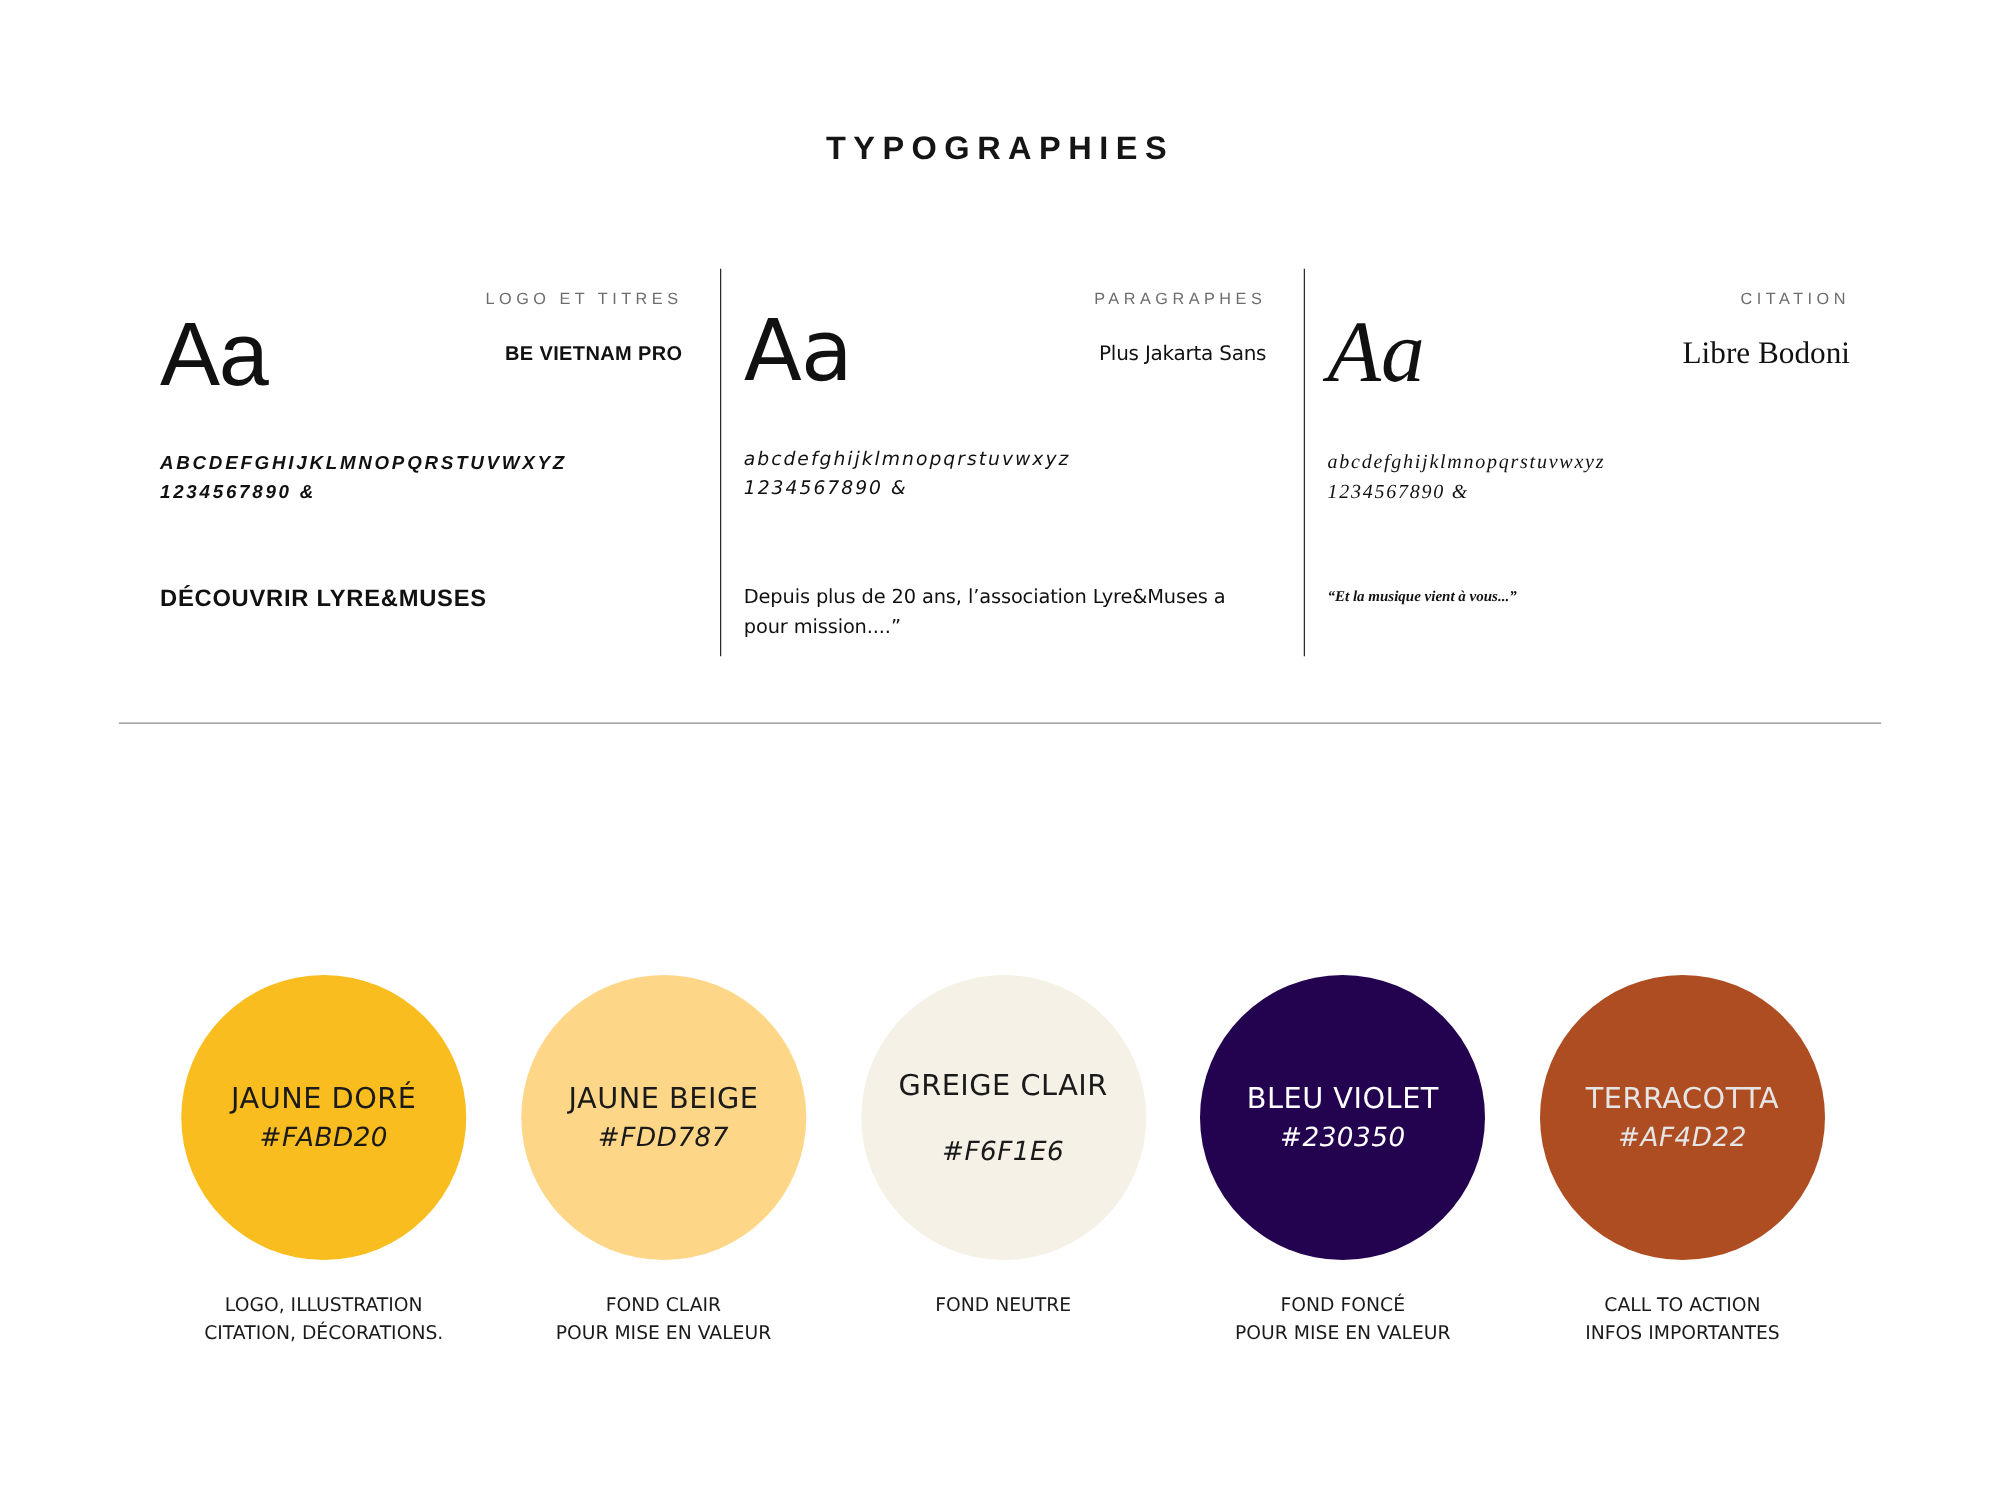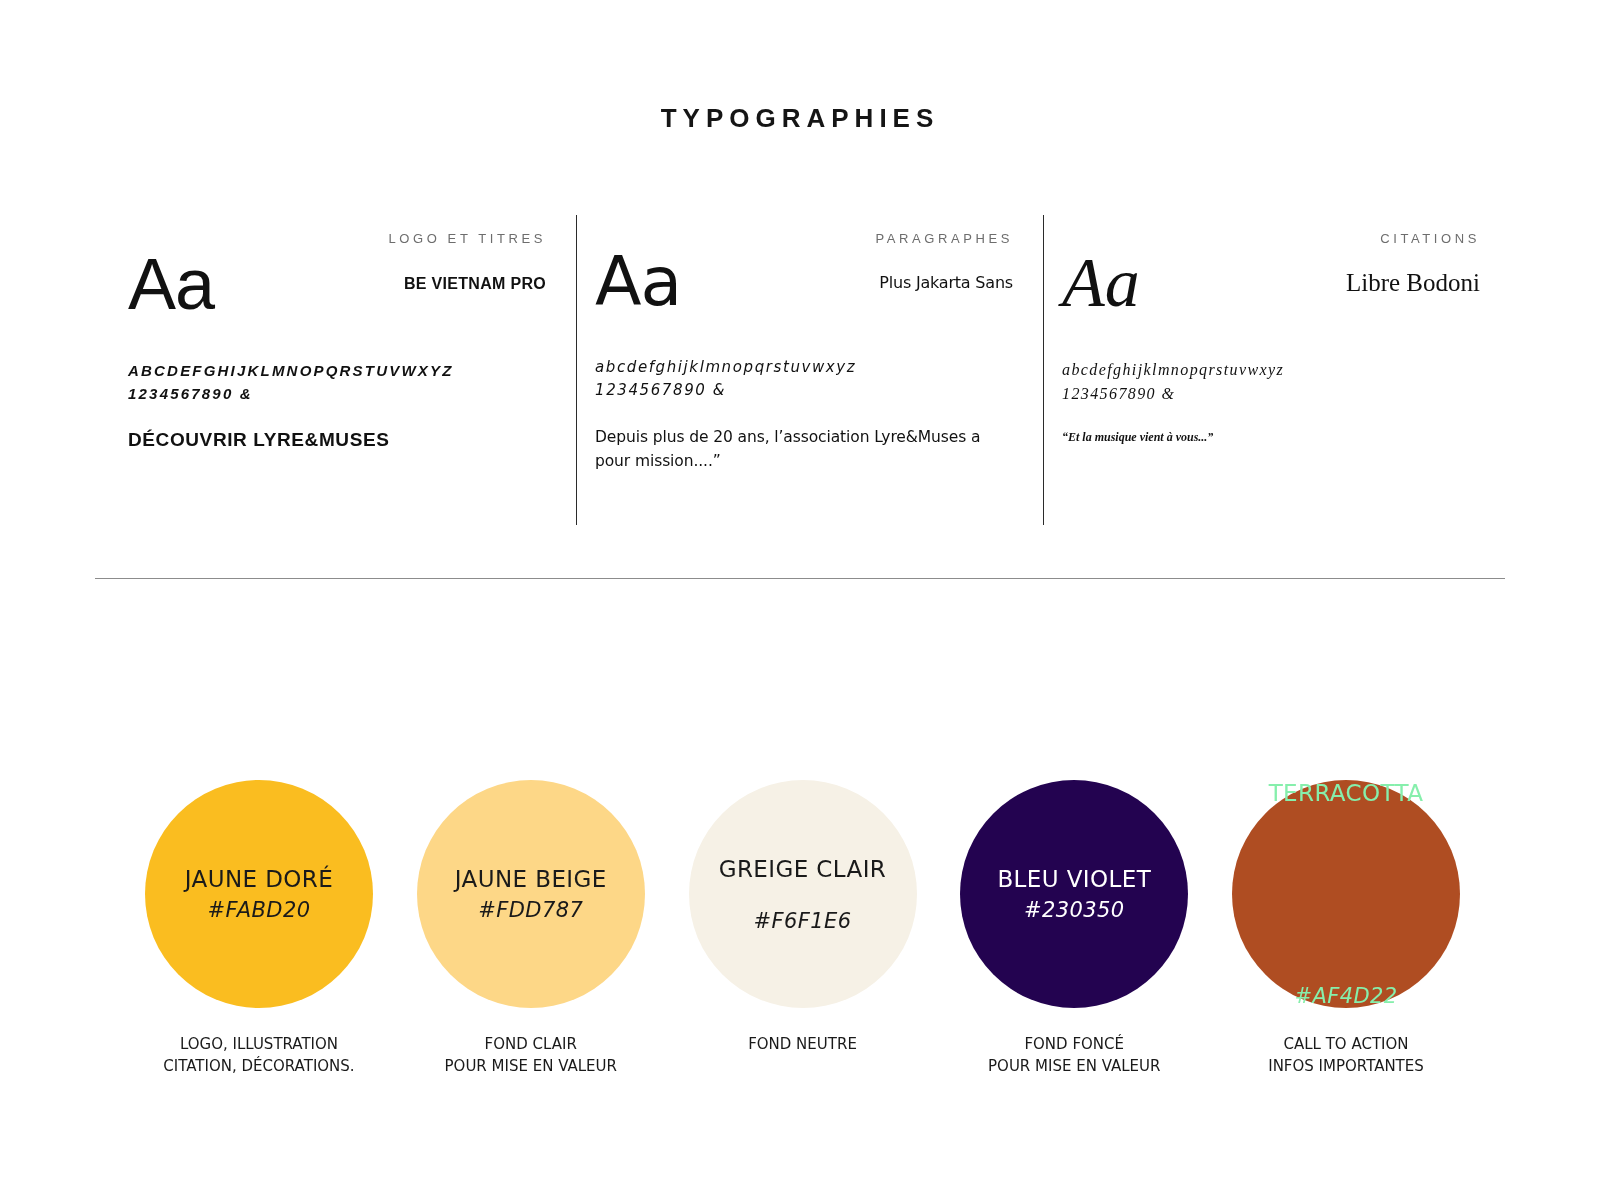--- a/index.html
+++ b/index.html
@@ -135,21 +135,21 @@
     font-size: 15px;
     letter-spacing: 1.6px;
   }
   .glyphs.lower-serif {
     font-family: "Liberation Serif", serif;
     font-size: 16px;
     letter-spacing: 1.4px;
   }
 
   .sample {
-    margin-top: 24px;
+    margin-top: 64px;
   }
   .sample.title-sample {
     font-family: "Liberation Sans", sans-serif;
     font-weight: bold;
     font-size: 19px;
     letter-spacing: 0.6px;
   }
   .sample.para-sample {
     font-family: "DejaVu Sans", sans-serif;
     font-size: 15.5px;
@@ -250,21 +250,21 @@
         <div class="font-name p">Plus Jakarta Sans</div>
       </div>
       <div class="glyphs lower-sans">
         <div>abcdefghijklmnopqrstuvwxyz</div>
         <div>1234567890 &amp;</div>
       </div>
       <div class="sample para-sample">Depuis plus de 20 ans, l’association Lyre&amp;Muses a pour mission....”</div>
     </div>
 
     <div class="typo-col divided">
-      <div class="col-label">CITATIONS</div>
+      <div class="col-label">CITATION</div>
       <div class="typo-row">
         <div class="aa aa-serif">Aa</div>
         <div class="font-name c">Libre Bodoni</div>
       </div>
       <div class="glyphs lower-serif">
         <div>abcdefghijklmnopqrstuvwxyz</div>
         <div>1234567890 &amp;</div>
       </div>
       <div class="sample quote-sample">“Et la musique vient à vous...”</div>
     </div>
@@ -305,21 +305,21 @@
     <div class="swatch">
       <div class="circle" id="c3" style="background: rgb(35, 3, 80); color: rgb(255, 255, 255);">
         <div class="cname">BLEU VIOLET</div>
         <div class="chex">#230350</div>
       </div>
       <div class="usage">FOND FONCÉ
 POUR MISE EN VALEUR</div>
     </div>
 
     <div class="swatch">
-      <div class="circle" id="c4" style="background: rgb(175, 77, 34); color: #86efac; justify-content: space-between;">
+      <div class="circle" id="c4" style="background: rgb(175, 77, 34); color: #e5e5e5;">
         <div class="cname">TERRACOTTA</div>
         <div class="chex">#AF4D22</div>
       </div>
       <div class="usage">CALL TO ACTION
 INFOS IMPORTANTES</div>
     </div>
 
   </div>
 
 </div>

